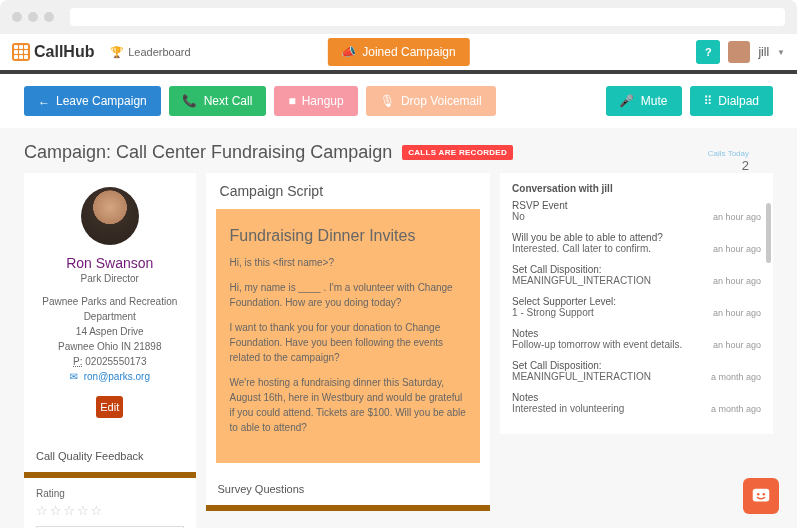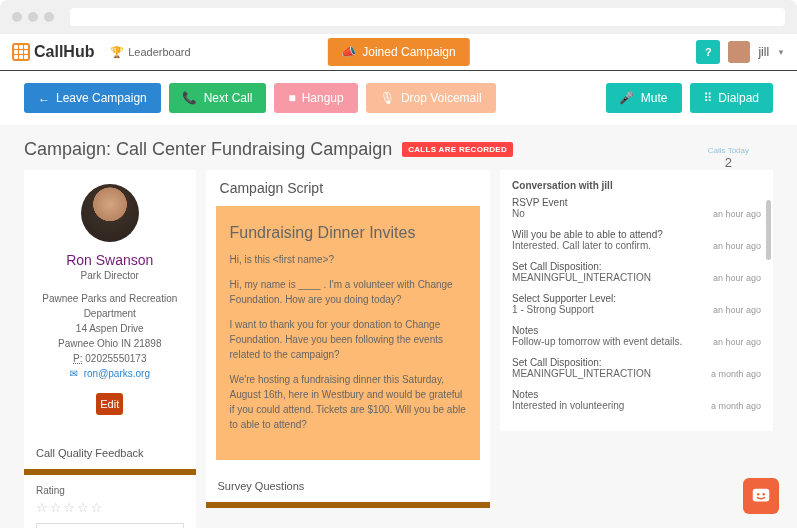--- a/index.html
+++ b/index.html
@@ -5,21 +5,21 @@
 * { margin: 0; padding: 0; box-sizing: border-box; font-family: -apple-system, BlinkMacSystemFont, "Segoe UI", Helvetica, Arial, sans-serif; }
 body { background: #e8e8e8; }
 
 .browser-chrome { background: #f0f0f0; border-radius: 8px 8px 0 0; padding: 8px 12px; display: flex; align-items: center; gap: 6px; }
 .browser-chrome .dot { width: 10px; height: 10px; border-radius: 50%; background: #d4d4d4; }
 .address-placeholder { flex: 1; height: 18px; background: #fff; border-radius: 4px; margin-left: 10px; }
 
 .app { background: #fff; width: 797px; }
 .content-wrap { background: #fff; }
 
-.header { display: flex; align-items: center; padding: 6px 12px; background: #fff; border-bottom: 1px solid #404040; position: relative; }
+.header { display: flex; align-items: center; padding: 6px 12px; background: #fff; border-bottom: 4px solid #404040; position: relative; }
 .logo { display: flex; align-items: center; gap: 4px; margin-right: 16px; }
 .logo-mark { width: 18px; height: 18px; background: #f08b2b; border-radius: 3px; display: grid; grid-template-columns: repeat(3,1fr); grid-template-rows: repeat(3,1fr); gap: 1px; padding: 2px; transform: rotate(0deg); }
 .logo-mark span { background: #fff; border-radius: 1px; }
 .logo-text { font-weight: 600; font-size: 16px; color: #333; }
 .leaderboard { display: flex; align-items: center; gap: 4px; font-size: 11px; color: #666; }
 .header-center { position: absolute; left: 50%; transform: translateX(-50%); }
 .joined-btn { background: #f08b2b; color: #fff; border: none; padding: 7px 14px; border-radius: 3px; font-size: 12px; font-weight: 500; display: flex; align-items: center; gap: 6px; }
 .header-right { margin-left: auto; display: flex; align-items: center; gap: 8px; }
 .help-btn { width: 24px; height: 24px; background: #18c3b5; border-radius: 3px; display: flex; align-items: center; justify-content: center; color: #fff; font-size: 11px; font-weight: bold; }
 .user-avatar-sm { width: 22px; height: 22px; border-radius: 3px; background: #c89070; }
@@ -29,21 +29,21 @@
 .action-bar { display: flex; gap: 8px; padding: 12px 24px; background: #fff; }
 .btn { border: none; padding: 8px 14px; border-radius: 3px; font-size: 12px; color: #fff; display: flex; align-items: center; gap: 6px; font-weight: 500; }
 .btn-leave { background: #2c86d1; }
 .btn-next { background: #2fbd6b; }
 .btn-hangup { background: #f89aa5; }
 .btn-drop { background: #fabc99; }
 .btn-mute { background: #18c3b5; }
 .btn-dialpad { background: #18c3b5; }
 .action-spacer { flex: 1; }
 
-.calls-today { text-align: center; font-size: 8px; color: #8fc7e8; padding: 0 24px; }
+.calls-today { text-align: right; font-size: 8px; color: #8fc7e8; padding: 0 24px; }
 .calls-today .count { font-size: 13px; color: #666; }
 
 .main { padding: 0 24px 12px; background: #f7f7f7; }
 .title-row { display: flex; align-items: center; gap: 10px; padding: 14px 0 10px; }
 .page-title { font-size: 18px; font-weight: 400; color: #555; }
 .badge-rec { background: #f44; color: #fff; font-size: 8px; padding: 3px 6px; border-radius: 2px; font-weight: 600; letter-spacing: 0.3px; }
 
 .columns { display: flex; gap: 10px; align-items: flex-start; }
 .col { background: #fff; }
 .col-left { width: 176px; }

